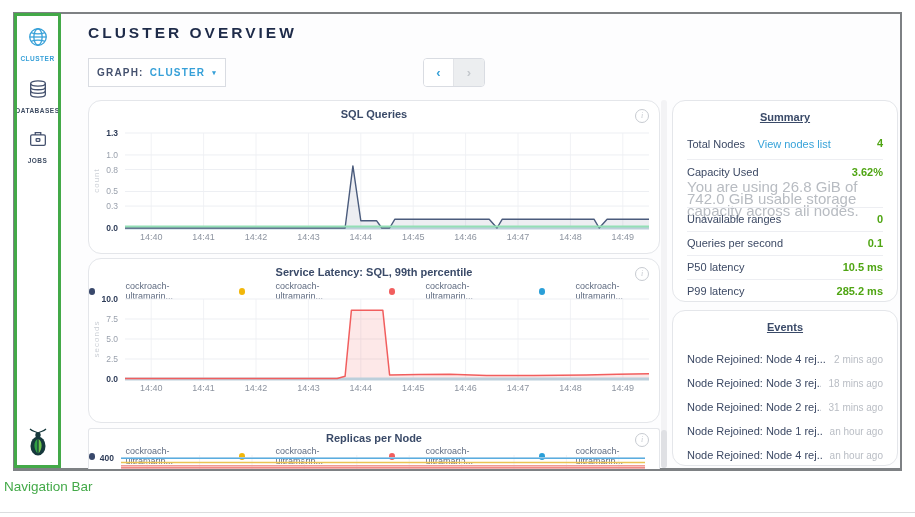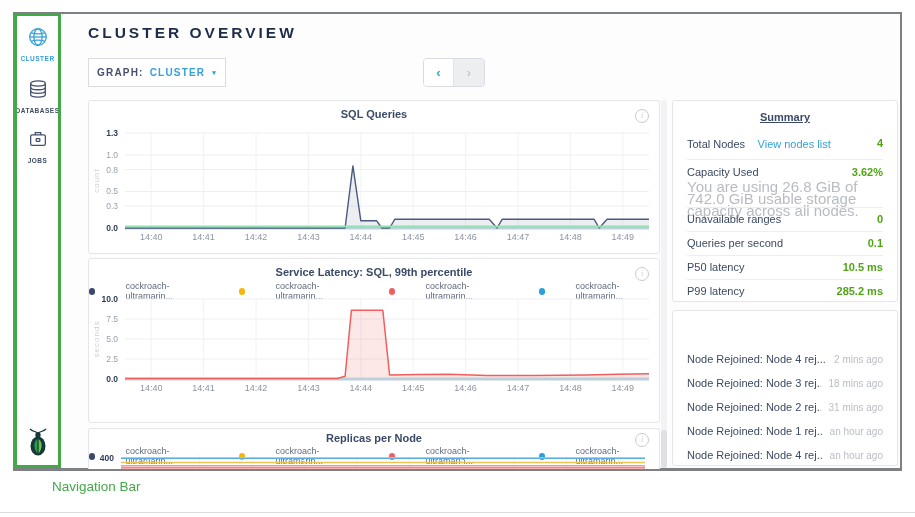--- a/index.html
+++ b/index.html
@@ -6,21 +6,21 @@
   body{width:915px;height:517px;overflow:hidden;background:#fff;
        font-family:"Liberation Sans",sans-serif;-webkit-font-smoothing:antialiased;}
   .page{position:relative;width:915px;height:517px;background:#fff;}
   .abs{position:absolute;}
   
   .window{left:13px;top:12px;width:889px;height:459px;background:#fdfdfe;
           border:2px solid #7e8184;border-bottom-width:3px;box-sizing:border-box;}
   
   .green-box{left:14px;top:13px;width:47px;height:455px;border:3px solid #43a948;
              box-sizing:border-box;z-index:9;pointer-events:none;}
-  .annotation-label{left:4px;top:479px;font-size:13.5px;color:#43a948;z-index:9;margin-left:48px;}
+  .annotation-label{left:4px;top:479px;font-size:13.5px;color:#43a948;z-index:9;}
   .bottom-divider{left:0;top:512px;width:915px;height:1px;background:#dcdddf;}
   
   .sidebar{left:15px;top:14px;width:45px;height:453px;background:#fff;
            border-right:1px solid #e4e6ea;box-sizing:border-box;z-index:2;}
   .nav-item{position:absolute;left:0;width:45px;text-align:center;cursor:pointer;}
   .nav-label{font-size:6.5px;font-weight:700;letter-spacing:.5px;color:#3f4d63;margin-top:3px;}
   .nav-item.active .nav-label{color:#36a0d8;}
   .nav-logo{position:absolute;left:0;width:45px;bottom:6px;text-align:center;}
   
   .h-title{left:88px;top:24px;font-size:15.5px;font-weight:800;letter-spacing:3px;color:#1e2b49;z-index:3;}
@@ -32,21 +32,21 @@
   .caret{color:#36a0d8;font-size:7px;margin-left:7px;}
   .timegroup{position:absolute;left:423px;top:58px;height:29px;display:flex;
              border:1px solid #d9dce2;border-radius:4px;overflow:hidden;box-sizing:border-box;z-index:3;}
   .tseg{display:flex;align-items:center;justify-content:center;height:100%;box-sizing:border-box;background:#fff;}
   .tseg.prev{width:29px;color:#36a0d8;font-size:13px;font-weight:700;cursor:pointer;}
   .tseg.range{width:104px;border-left:1px solid #e2e4e8;color:#36a0d8;
               font-size:10px;font-weight:700;letter-spacing:1.5px;cursor:pointer;}
   .tseg.next{width:31px;border-left:1px solid #e2e4e8;background:#eceef0;color:#c3c7cc;
              font-size:13px;font-weight:700;}
   
-  .card{position:absolute;background:#fff;border:1px solid #e4e6ea;border-radius:3px;box-sizing:border-box;z-index:2;}
+  .card{position:absolute;background:#fff;border:1px solid #e4e6ea;border-radius:13px;box-sizing:border-box;z-index:2;}
   .chart-title{position:absolute;top:7px;left:0;right:0;text-align:center;
                font-size:11px;font-weight:700;color:#3a4a68;}
   .info{position:absolute;top:8px;right:10px;width:12px;height:12px;border:1px solid #c7cbd1;
         border-radius:50%;color:#c7cbd1;font-size:8px;line-height:12px;text-align:center;
         font-style:italic;font-family:"Liberation Serif",serif;cursor:pointer;}
   .legend{position:absolute;left:0;right:0;display:flex;justify-content:center;gap:30px;
           font-size:9px;color:#5f6b80;align-items:center;}
   .legend .item{display:flex;align-items:center;gap:25px;}
   .legend .dot{width:7px;height:7px;border-radius:50%;display:inline-block;margin-right:5px;}
   .card svg{position:absolute;left:0;top:0;}
@@ -312,20 +312,21 @@
       <span class="v">10.5 ms</span>
     </div>
     <div class="ssep" style="top:178px"></div>
     <div class="srow" style="top:180px;height:20px">
       <span class="l">P99 latency</span>
       <span class="v">285.2 ms</span>
     </div>
   </div>
 
   <div class="card" style="left:672px;top:310px;width:226px;height:156px">
+    <div class="panel-title">Events</div>
     <div class="erow" style="top:38px;height:20px">
       <span class="t">Node Rejoined: Node 4 rej...</span>
       <span class="when">2 mins ago</span>
     </div>
     <div class="erow" style="top:62px;height:20px">
       <span class="t">Node Rejoined: Node 3 rej...</span>
       <span class="when">18 mins ago</span>
     </div>
     <div class="erow" style="top:86px;height:20px">
       <span class="t">Node Rejoined: Node 2 rej...</span>

